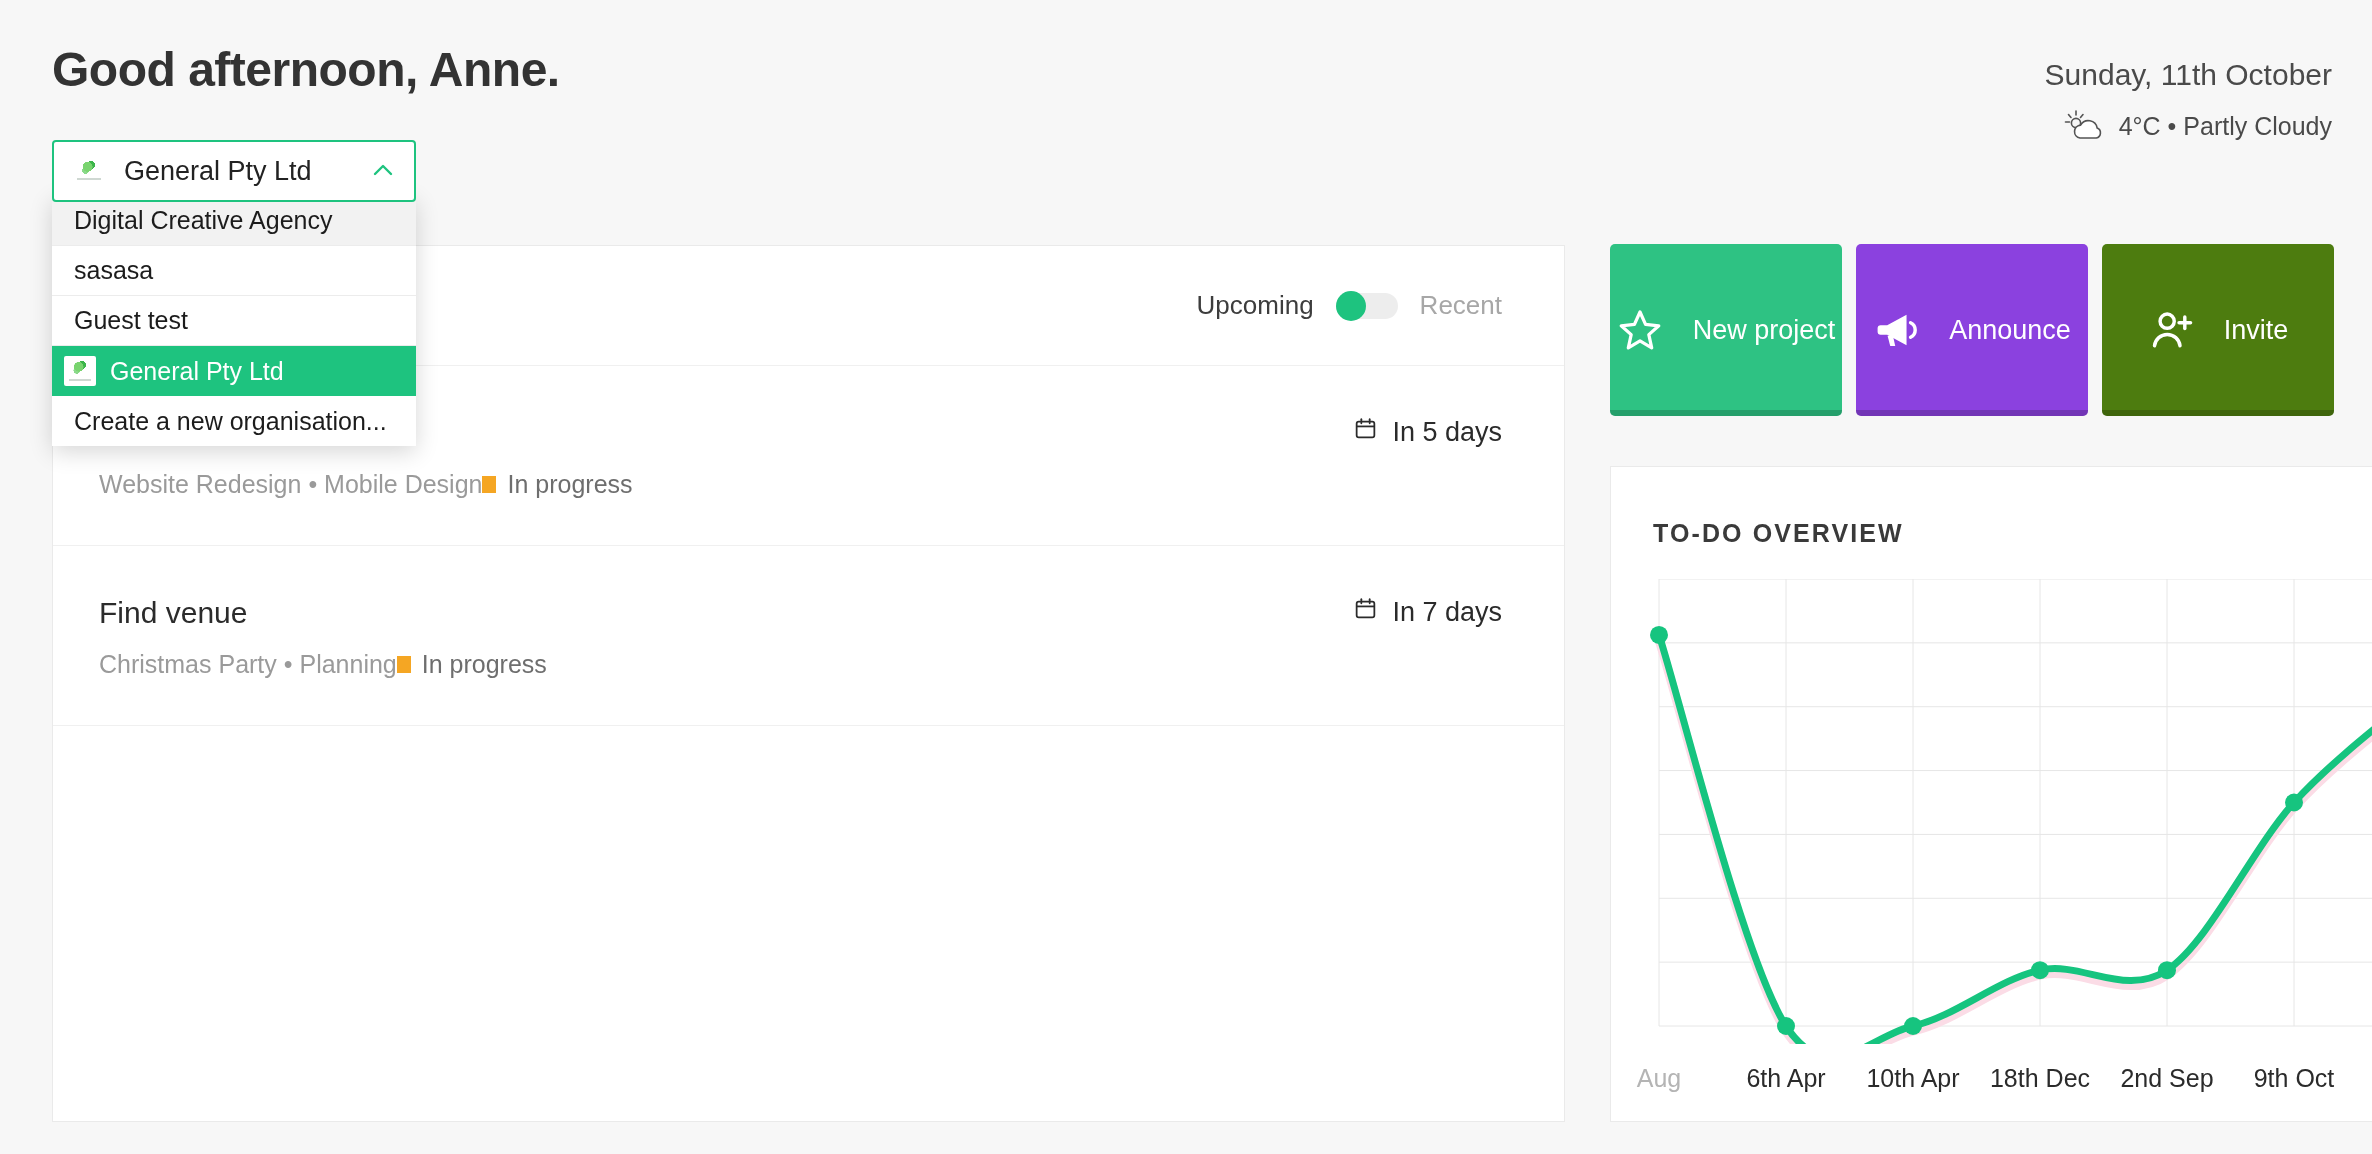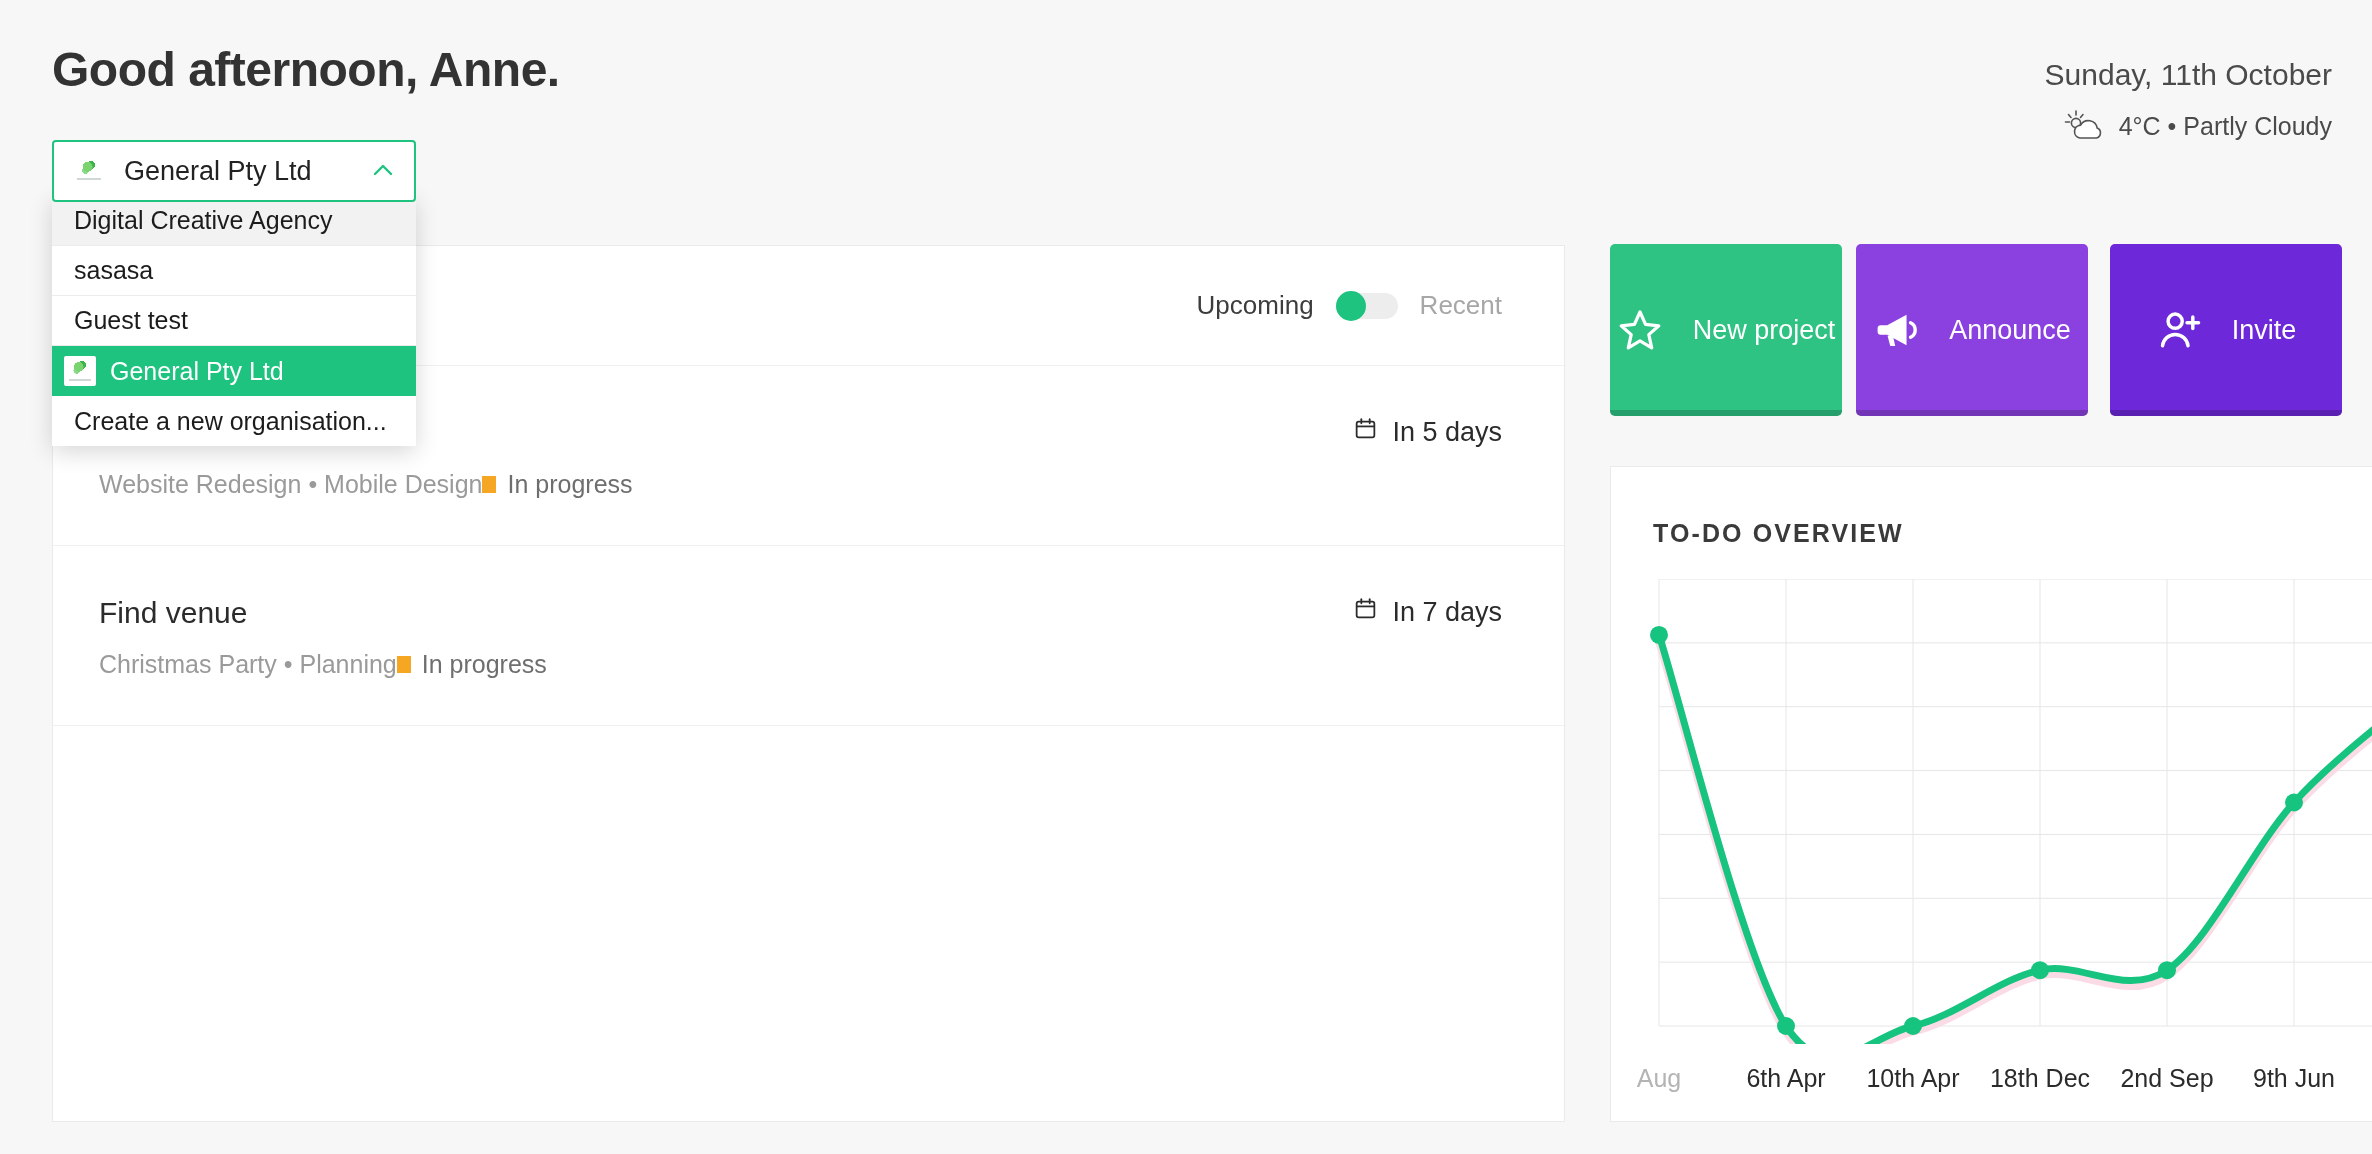--- a/index.html
+++ b/index.html
@@ -284,21 +284,21 @@
     <span class="action-ico">
       <svg viewBox="0 0 24 24" width="46" height="46">
         <path d="M4 9.5 h3.4 L17.5 4 v16 L7.4 14.5 H4 a1.6 1.6 0 0 1 -1.6 -1.6 v-1.8 A1.6 1.6 0 0 1 4 9.5 z" fill="#fff"></path>
         <path d="M19.6 8.2 a4.2 4.2 0 0 1 0 7.6" fill="none" stroke="#fff" stroke-width="1.8" stroke-linecap="round"></path>
         <path d="M7.6 15 l1.4 5.4 h2.6 L10.4 15 z" fill="#fff"></path>
       </svg>
     </span>
     <span class="action-label">Announce</span>
   </div>
 
-  <div class="action-btn" id="act2" style="background: #6d28d9; margin-left: 8px;">
+  <div class="action-btn" id="act2" style="background: #4d7c0f;">
     <span class="action-ico">
       <svg viewBox="0 0 24 24" width="46" height="46">
         <circle cx="10" cy="7.4" r="3.7" fill="none" stroke="#fff" stroke-width="1.8"></circle>
         <path d="M3.4 20.2 a6.7 6.7 0 0 1 13.3 0" fill="none" stroke="#fff" stroke-width="1.8" stroke-linecap="round"></path>
         <line x1="19.2" y1="5.2" x2="19.2" y2="11.2" stroke="#fff" stroke-width="1.8" stroke-linecap="round"></line>
         <line x1="16.2" y1="8.2" x2="22.2" y2="8.2" stroke="#fff" stroke-width="1.8" stroke-linecap="round"></line>
       </svg>
     </span>
     <span class="action-label">Invite</span>
   </div>
@@ -333,15 +333,15 @@
         <circle cx="683" cy="223.5" r="9" fill="#16c47f"></circle>
         <circle cx="810" cy="111.75" r="9" fill="#16c47f"></circle>
       </svg>
   </div>
   <div class="chart-xaxis">
       <span class="xlab dim" style="left: 48px; top: 20px;">Aug</span>
       <span class="xlab" style="left: 175px; top: 20px;">6th Apr</span>
       <span class="xlab" style="left: 302px; top: 20px;">10th Apr</span>
       <span class="xlab" style="left: 429px; top: 20px;">18th Dec</span>
       <span class="xlab" style="left: 556px; top: 20px;">2nd Sep</span>
-      <span class="xlab" style="left: 683px; top: 20px;">9th Jun</span>
+      <span class="xlab" style="left: 683px; top: 20px;">9th Oct</span>
     </div>
 </div>
 
 </body></html>

